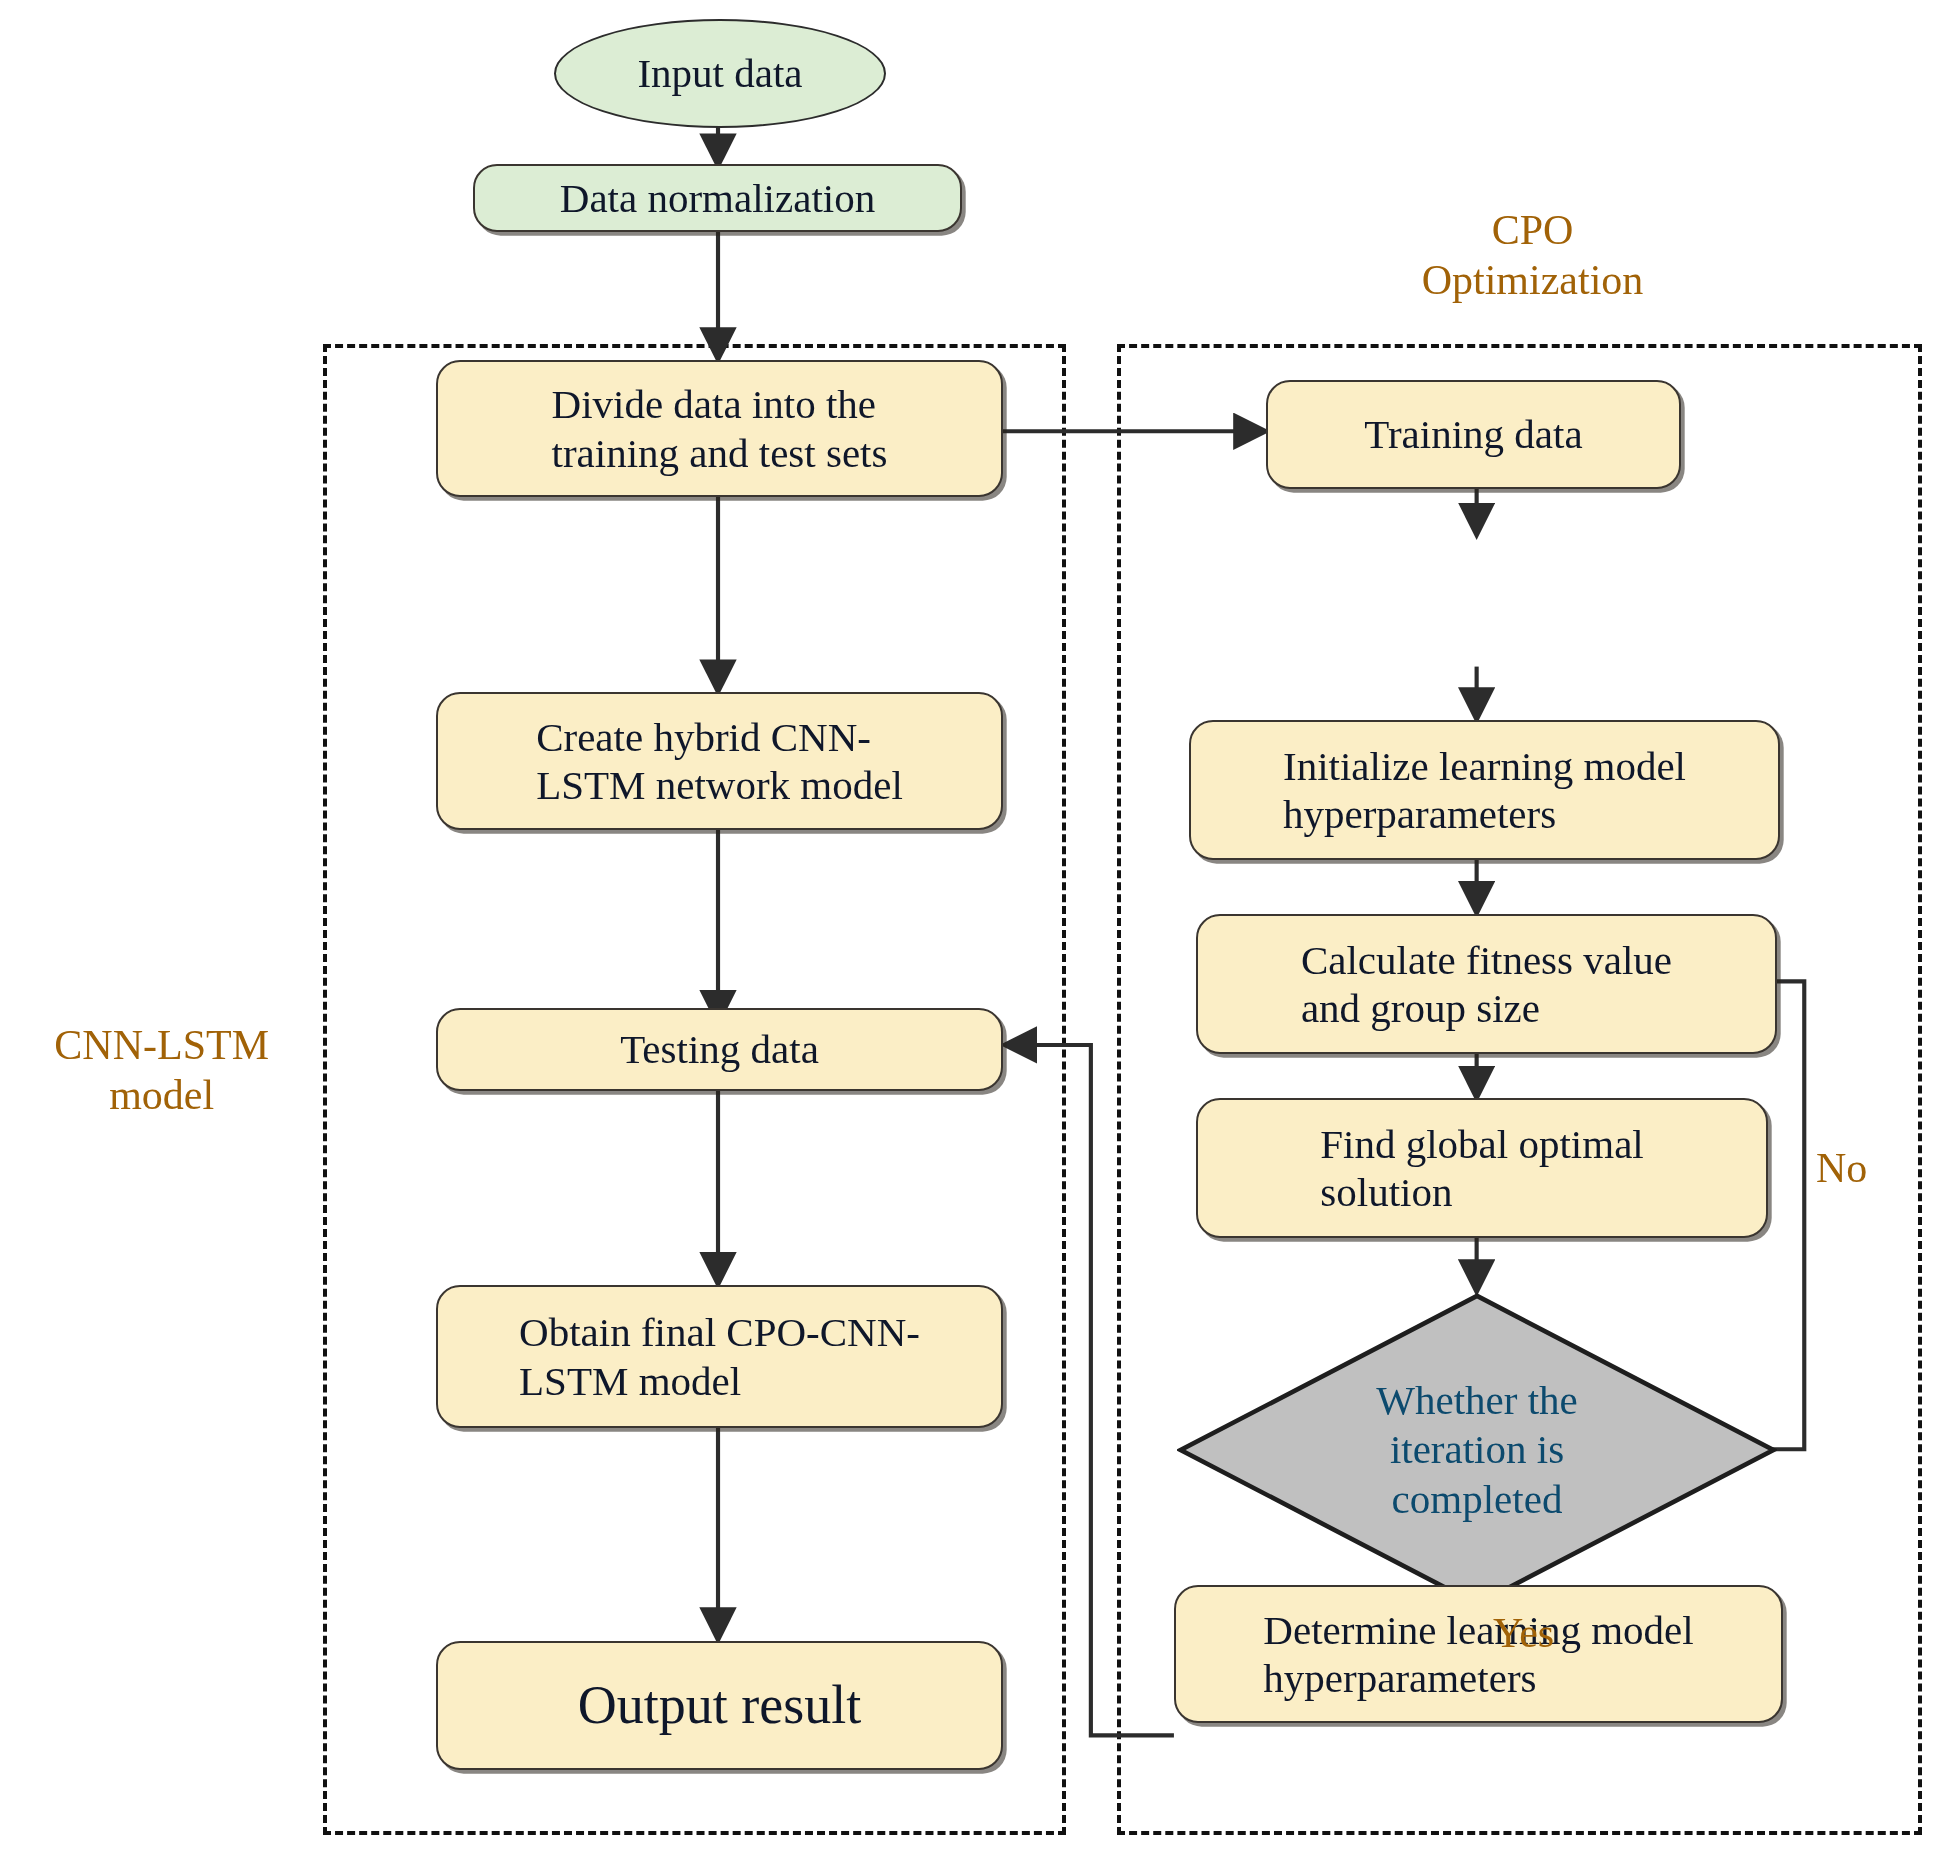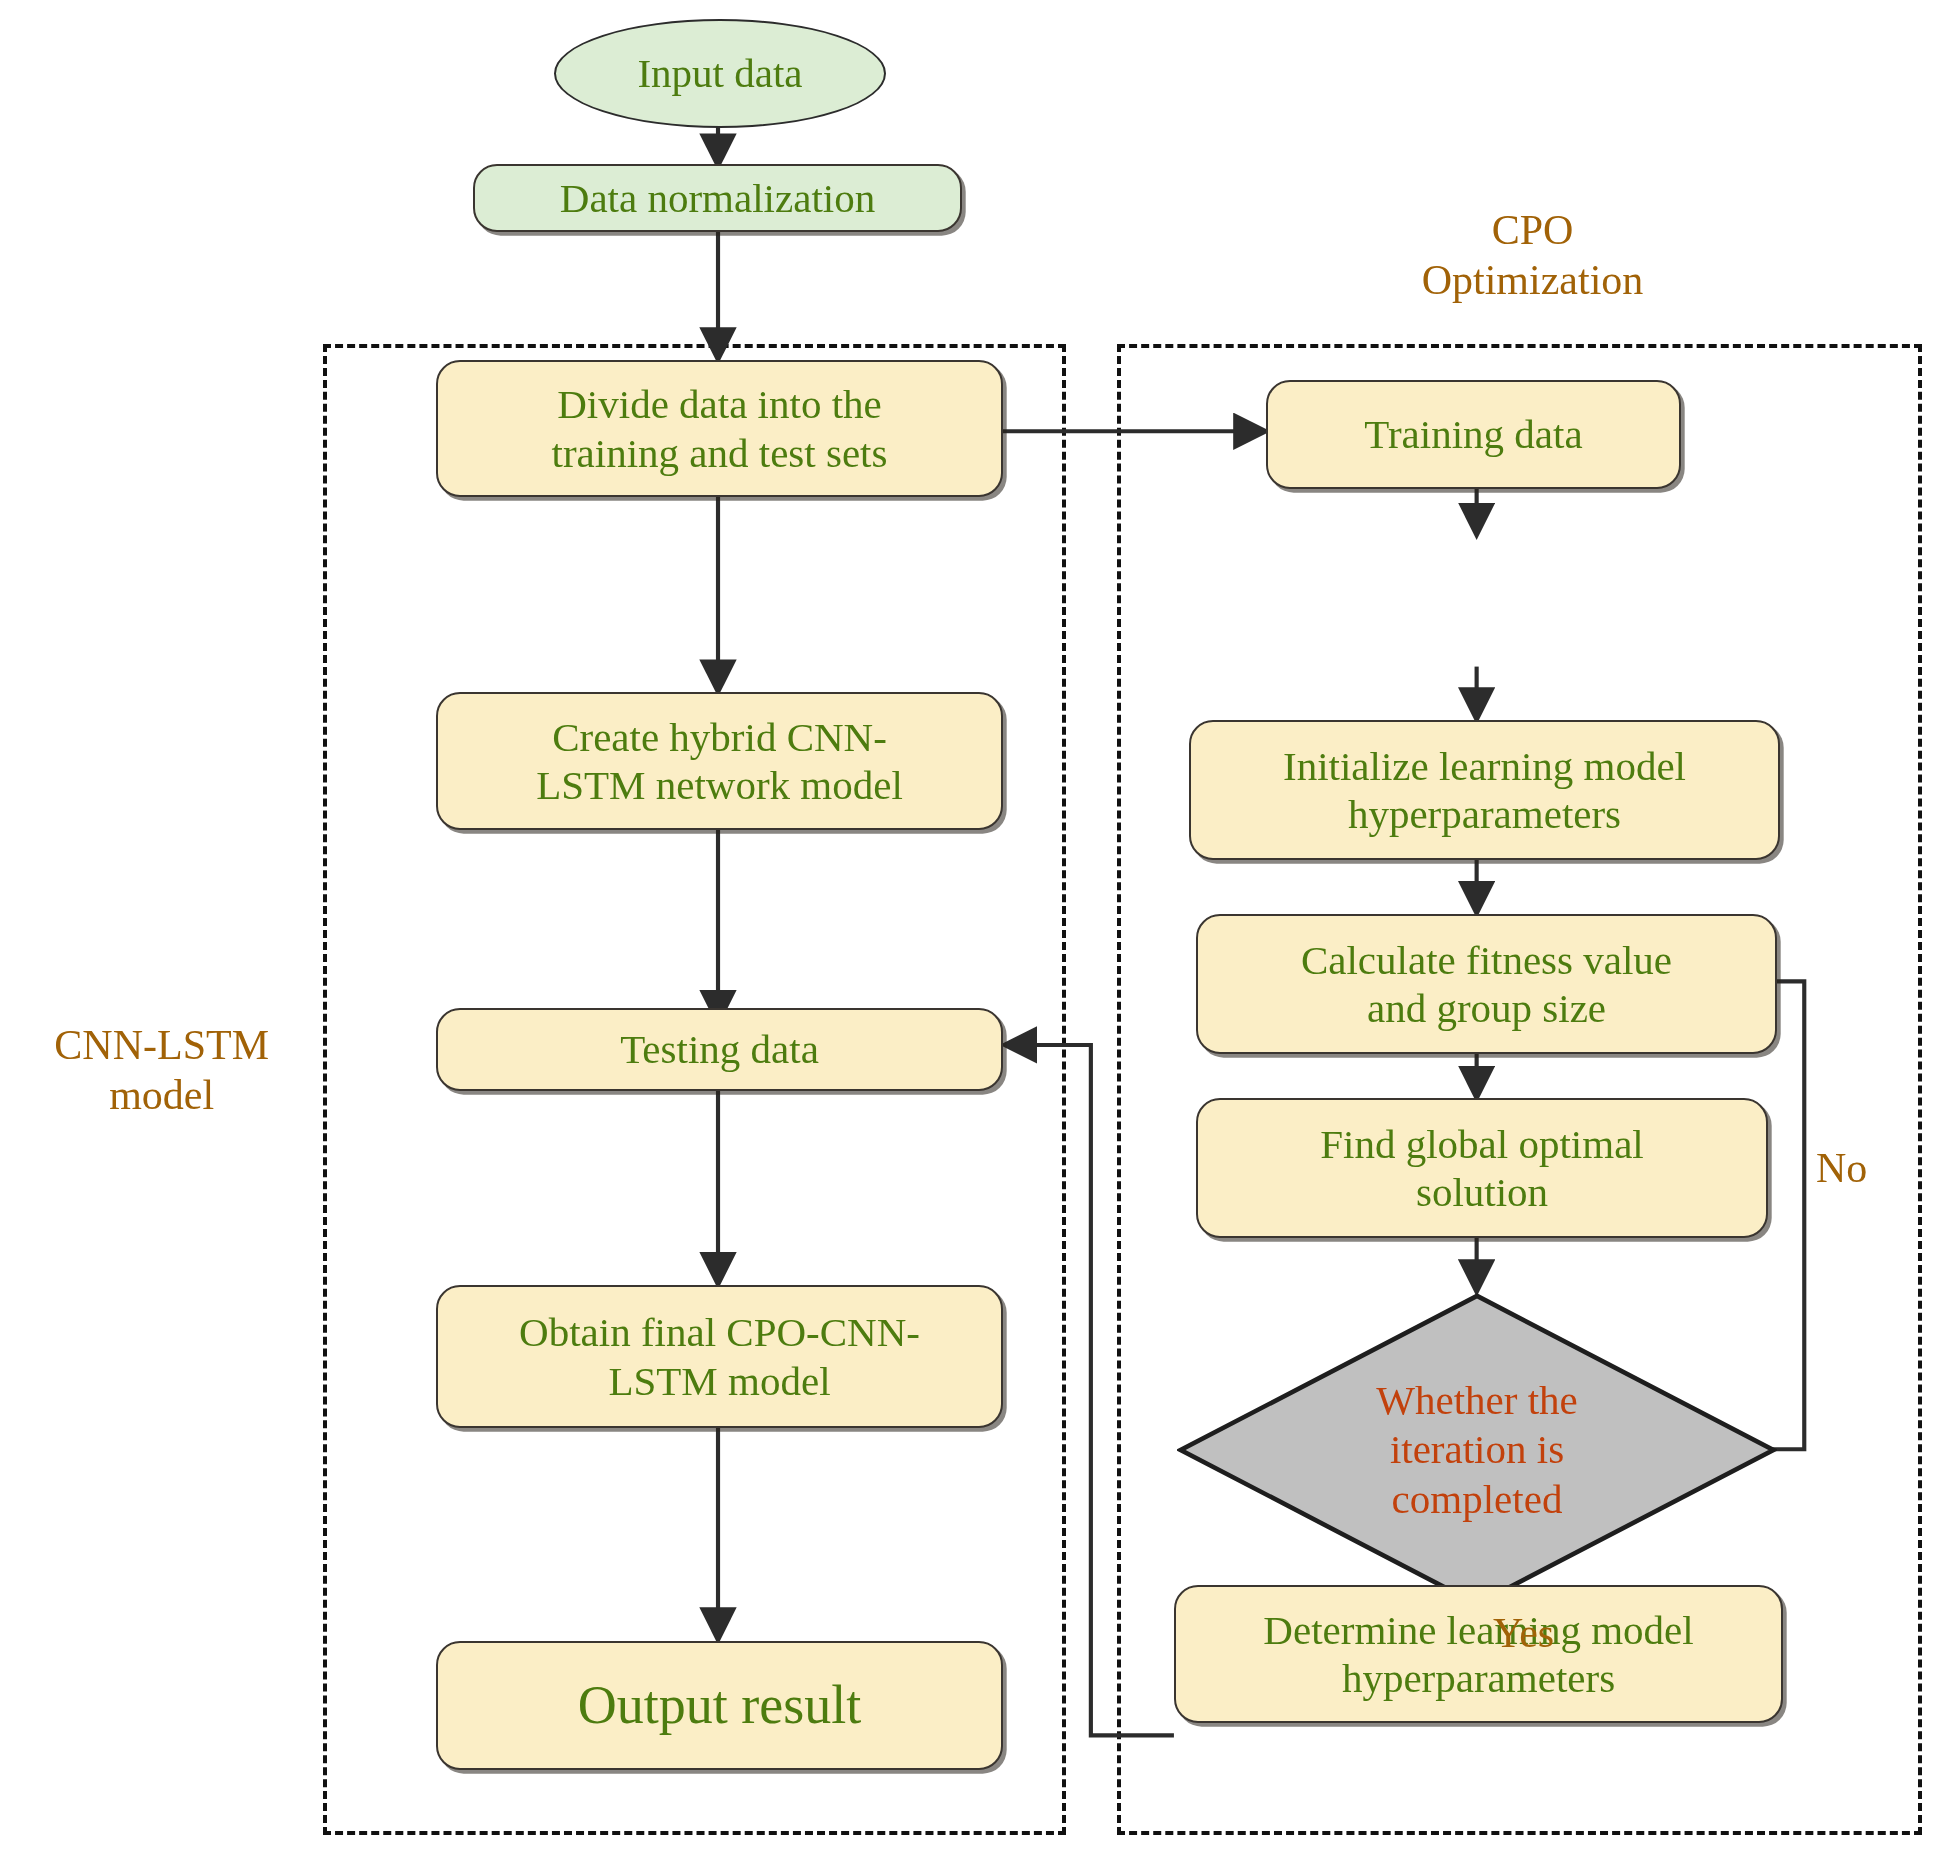--- a/index.html
+++ b/index.html
@@ -25,22 +25,21 @@
     pointer-events: none;
   }
 
   
   .node {
     position: absolute;
     box-sizing: border-box;
     display: flex;
     align-items: center;
     justify-content: center;
-    text-align: center;
-    color: #4d7c0f;
+    color: #0f172a;
     line-height: 1.18;
     white-space: pre-line;
   }
   .proc {
     border: 2.8px solid #3a3530;
     border-radius: 24px;
     box-shadow: 3.7px 3.7px 0 rgba(40,35,28,0.55);
   }
   .proc.cream { background: #fbeec6; }
   .proc.green { background: #dcedd4; }
@@ -55,21 +54,21 @@
     position: absolute;
     display: flex;
     align-items: center;
     justify-content: center;
   }
   .decision-text {
     position: relative;
     z-index: 3;
     text-align: center;
     line-height: 1.2;
-    color: #c2410c;
+    color: #0c4a6e;
     white-space: pre-line;
     pointer-events: none;
   }
 
   
   .label {
     position: absolute;
     color: #a16207;
     text-align: center;
     line-height: 1.2;

